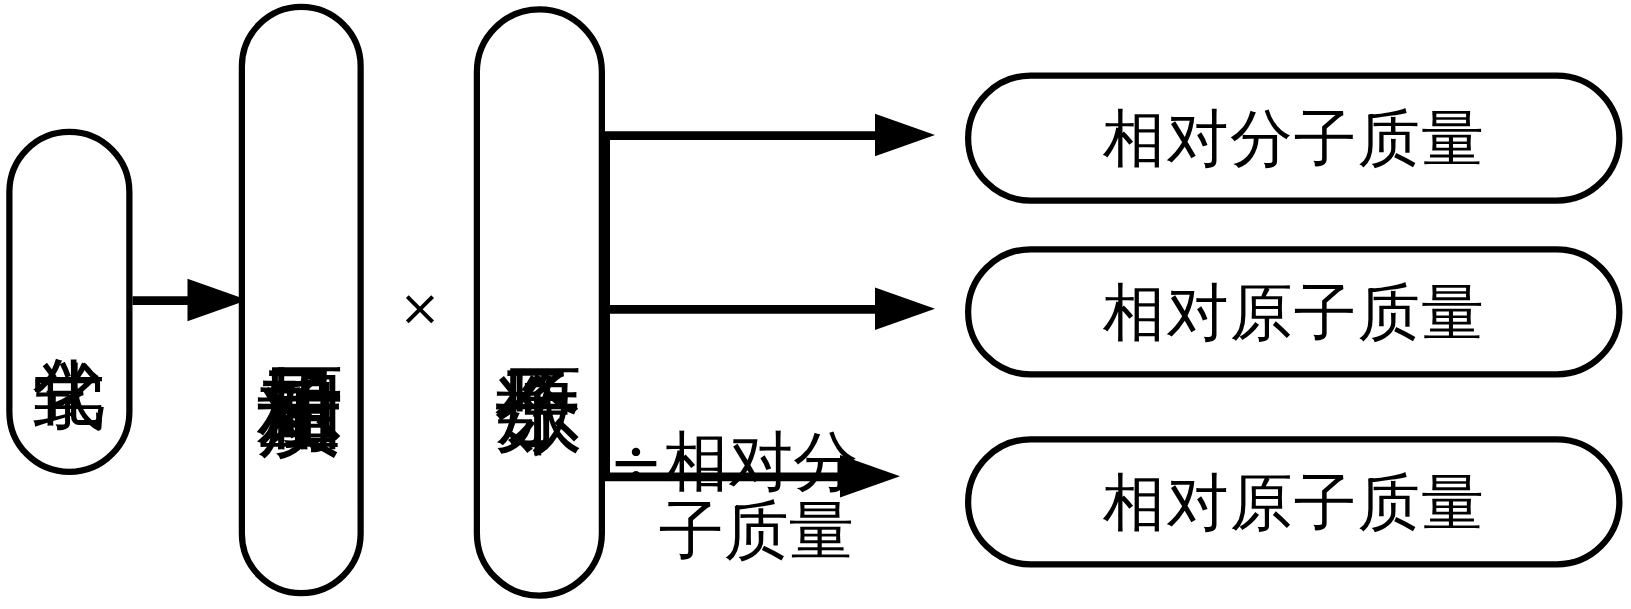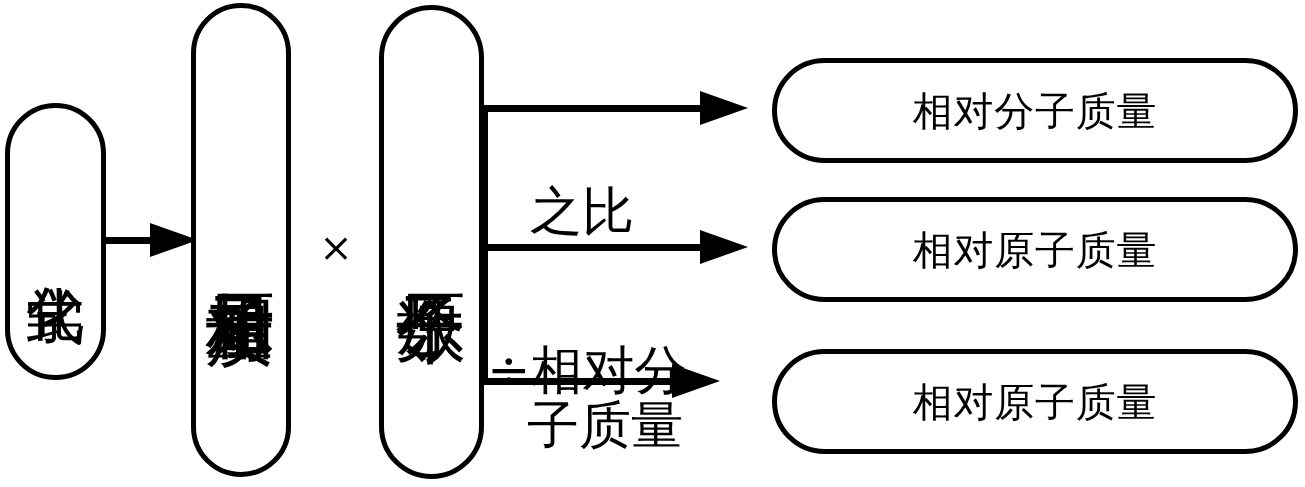--- a/index.html
+++ b/index.html
@@ -78,21 +78,21 @@
     text-align: center;
   }
 
   
   .rnode {
     left: 772px; width: 526px; height: 105px;
   }
   #node-rmm   { top: 58px; }
   #node-ratio { top: 197px; }
   #node-frac  { top: 349px; }
-  .rnode .htext { font-size: 40px; }
+  .rnode .htext { font-size: 50px; }
 
   
   .hline {
     position: absolute;
     background: #000;
     height: 7px;
   }
   .vline {
     position: absolute;
     background: #000;
@@ -160,21 +160,20 @@
 
   <div class="hline" id="b1-line"></div>
   <div class="arrowhead" id="b1-head"></div>
 
   <div class="hline" id="b2-line"></div>
   <div class="arrowhead" id="b2-head"></div>
 
   <div class="hline" id="b3-line"></div>
   <div class="arrowhead" id="b3-head"></div>
 
-  <div class="elabel" id="label-ratio">之比</div>
   <div class="elabel" id="label-div-1">÷相对分</div>
   <div class="elabel" id="label-div-2">子质量</div>
 
   <div class="pill horiz rnode" id="node-rmm">
     <span class="htext">相对分子质量</span>
   </div>
 
   <div class="pill horiz rnode" id="node-ratio">
     <span class="htext">相对原子质量</span>
   </div>

